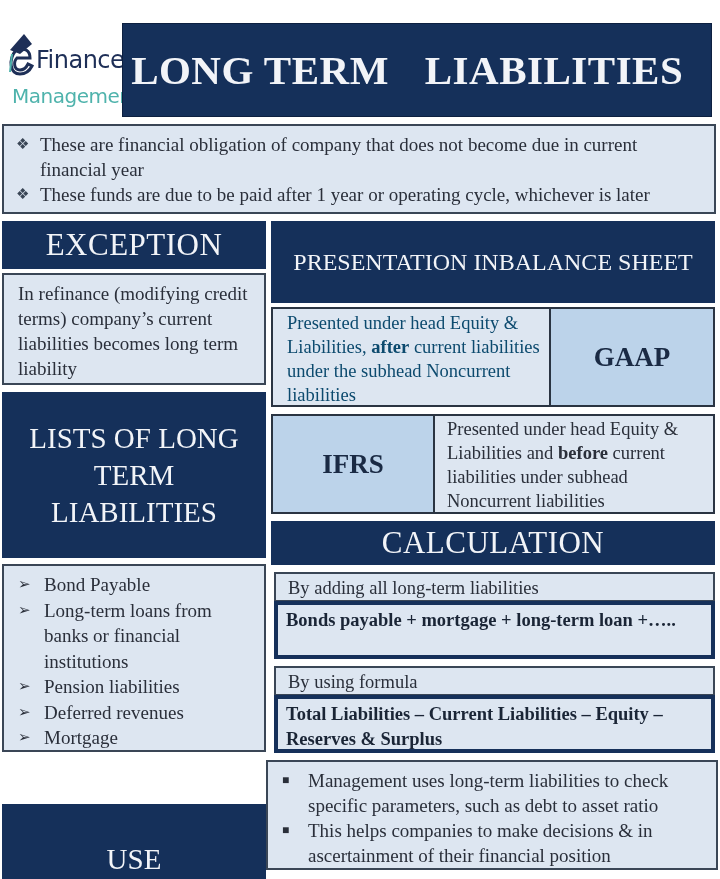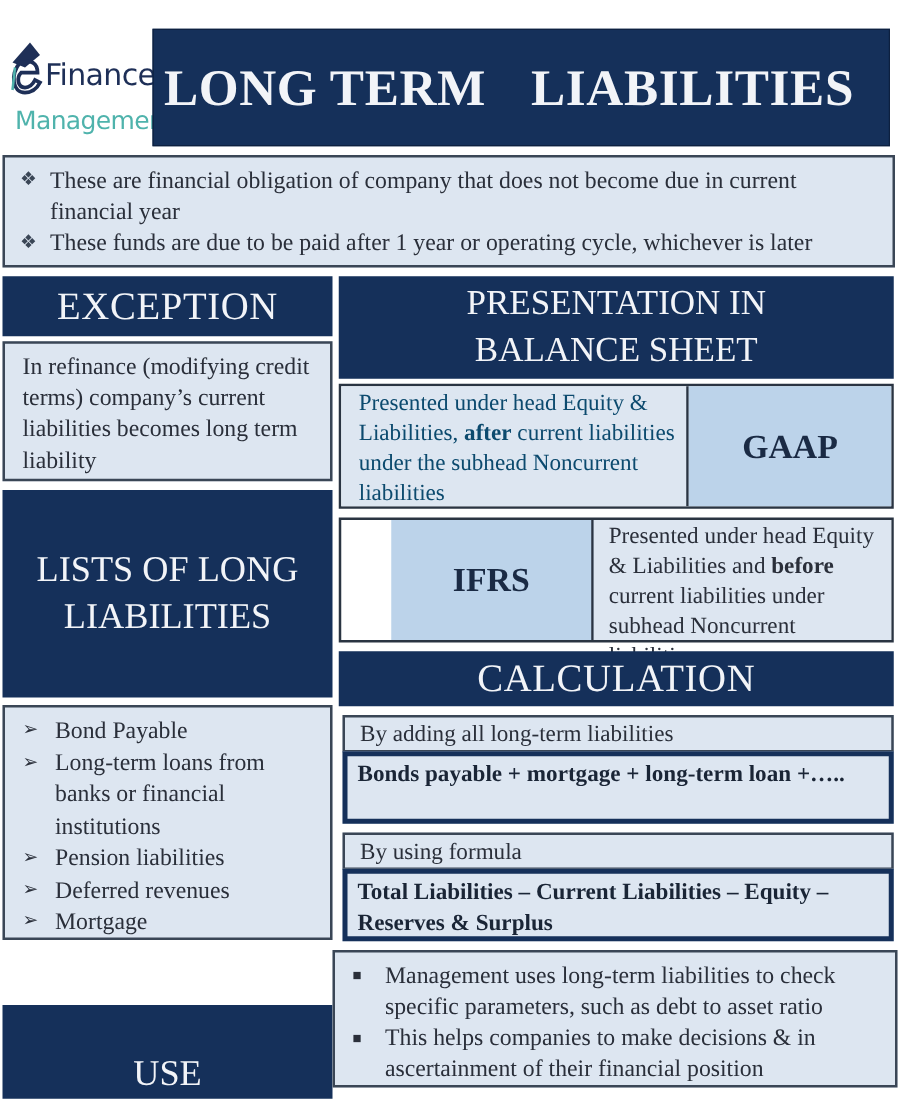--- a/index.html
+++ b/index.html
@@ -23,26 +23,26 @@
   
   #intro { left: 2px; top: 124px; width: 714px; height: 90px; padding: 6px 10px 0 12px; font-size: 19px; line-height: 25px; }
   #intro .row { display: flex; }
   #intro .bul { width: 24px; flex: none; color: #3a4656; font-size: 15px; }
 
   
   #exc-h { left: 2px; top: 221px; width: 264px; height: 48px; font-size: 31px; letter-spacing: 0.5px; }
   #exc-b { left: 2px; top: 273px; width: 264px; height: 112px; padding: 6px 8px 0 14px; font-size: 19px; line-height: 25px; }
 
   
-  #pres-h { left: 271px; top: 221px; width: 444px; height: 82px; font-size: 28px; line-height: 38px; flex-direction: column; }
+  #pres-h { left: 271px; top: 221px; width: 444px; height: 82px; font-size: 24px; line-height: 38px; flex-direction: row; }
   #gaap-row { left: 271px; top: 307px; width: 444px; height: 100px; display: flex; border: 2px solid #2a3442; }
   #gaap-row .txt { width: 278px; background: #dde6f1; padding: 2px 4px 0 14px; font-size: 18.5px; line-height: 24px; color: #0c4a6e; border-right: 2px solid #2a3442; }
   #gaap-row .lbl { flex: 1; font-weight: bold; font-size: 27px; }
   #ifrs-row { left: 271px; top: 414px; width: 444px; height: 100px; display: flex; border: 2px solid #2a3442; }
-  #ifrs-row .lbl { width: 162px; font-weight: bold; font-size: 27px; border-right: 2px solid #2a3442; margin-left: 40px; }
+  #ifrs-row .lbl { width: 162px; font-weight: bold; font-size: 27px; border-right: 2px solid #2a3442; }
   #ifrs-row .txt { flex: 1; background: #dde6f1; padding: 1px 4px 0 12px; font-size: 18.5px; line-height: 24px; color: #2a2f3a; }
 
   
   #list-h { left: 2px; top: 392px; width: 264px; height: 166px; font-size: 29px; line-height: 37px; flex-direction: column; }
   #list-b { left: 2px; top: 564px; width: 264px; height: 188px; padding: 6px 4px 0 14px; font-size: 19px; line-height: 25.5px; }
   #list-b .row { display: flex; }
   #list-b .bul { width: 26px; flex: none; color: #2a2f3a; font-size: 15px; }
 
   
   #calc-h { left: 271px; top: 521px; width: 444px; height: 44px; font-size: 31px; letter-spacing: 0.5px; }
@@ -101,20 +101,21 @@
   <div class="lbl mid center">GAAP</div>
 </div>
 
 <div id="ifrs-row" class="abs">
   <div class="lbl mid center">IFRS</div>
   <div class="txt"><span>Presented under head Equity &amp; Liabilities and </span><b>before</b><span> current liabilities under subhead Noncurrent liabilities</span></div>
 </div>
 
 <div id="list-h" class="abs navy center">
   <span>LISTS OF LONG</span>
+  <span>TERM</span>
   <span>LIABILITIES</span>
 </div>
 <div id="list-b" class="abs pale">
   <div class="row">
       <span class="bul">➢</span>
       <span>Bond Payable</span>
     </div>
   <div class="row">
       <span class="bul">➢</span>
       <span>Long-term loans from banks or financial institutions</span>

